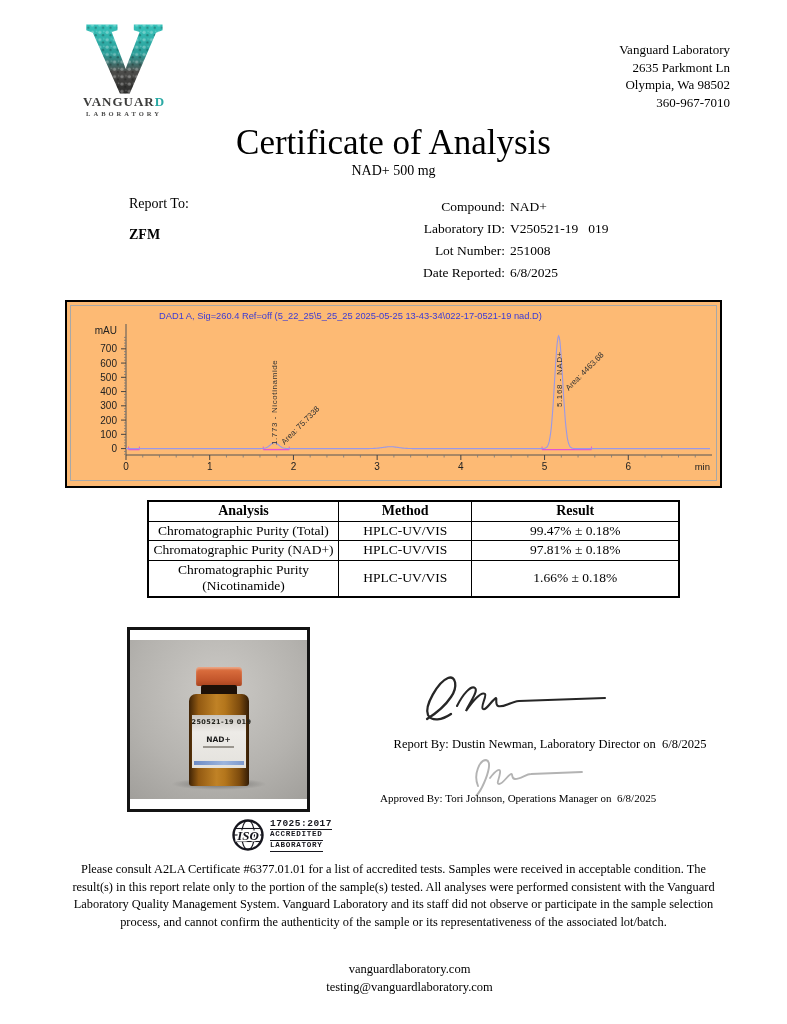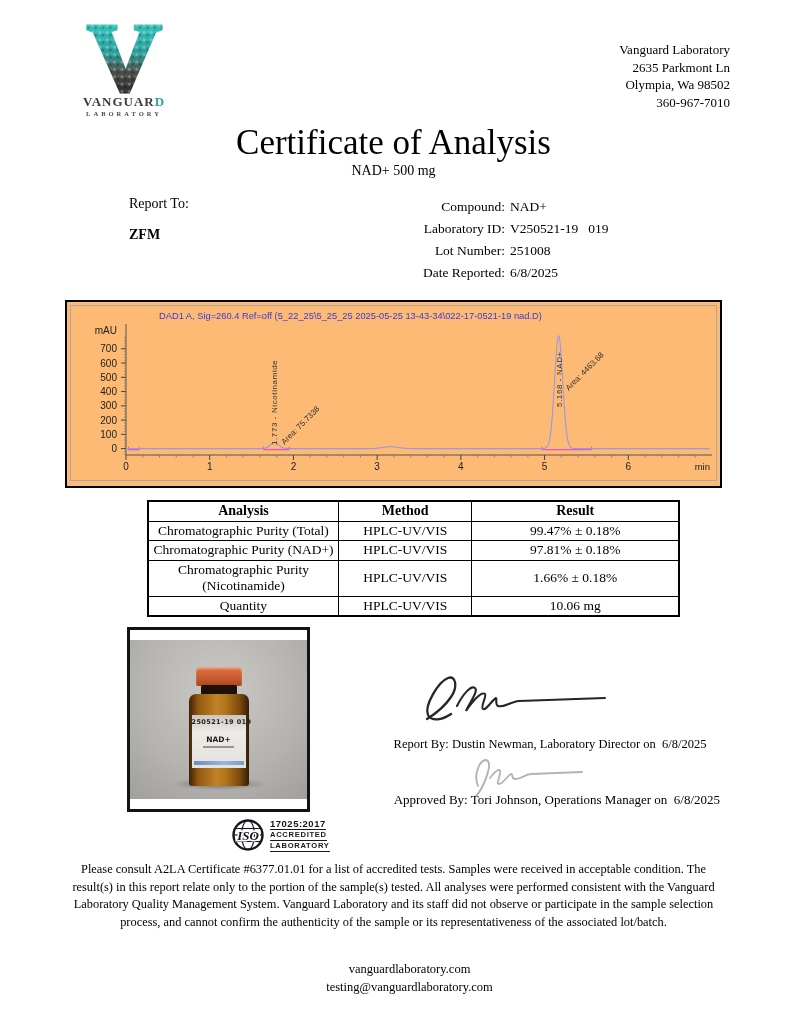--- a/index.html
+++ b/index.html
@@ -68,25 +68,25 @@
   .vlabel-name{font-family:"DejaVu Sans",sans-serif;font-size:7.5px;font-weight:bold;color:#1c1c1c;
     text-align:center;margin-top:9px;}
   .vlabel-line{width:58%;height:2px;margin:2px auto 0;background:#9a968f;}
   .vlabel-stripe{position:absolute;left:2px;right:2px;bottom:3px;height:4px;
     background:linear-gradient(90deg,#6d8cc6,#9cb5de 60%,#7d99cc);}
 
   
   .sig1{left:415px;top:670px;}
   .sig2{left:460px;top:752px;}
   .sig-line1{left:380px;top:737px;width:340px;text-align:center;font-size:12.5px;}
-  .sig-line2{left:380px;top:792px;width:340px;text-align:right;font-size:13px;}
+  .sig-line2{left:380px;top:792px;width:340px;text-align:left;font-size:11px;}
 
   
   .iso{left:230px;top:817px;display:flex;align-items:center;gap:4px;}
-  .iso-lines div{font-family:Liberation Sans, sans-serif;font-weight:bold;color:#16161e;
+  .iso-lines div{font-family:Liberation Mono, monospace;font-weight:bold;color:#16161e;
     border-bottom:1.2px solid #16161e;width:fit-content;line-height:9px;padding-bottom:1px;}
   .iso-l1{font-size:9.5px;letter-spacing:.5px;}
   .iso-l2,.iso-l3{font-size:7.6px;letter-spacing:.7px;}
 
   
   .disclaimer{left:62px;top:861px;width:663px;text-align:center;font-size:12.4px;line-height:17.6px;}
   .footer{left:16px;top:961px;width:100%;text-align:center;font-size:12.5px;line-height:17.5px;}
 </style>
 </head>
 <body>
@@ -286,25 +286,20 @@
         <tr>
           <td>Chromatographic Purity (NAD+)</td>
           <td>HPLC-UV/VIS</td>
           <td>97.81% ± 0.18%</td>
         </tr>
         <tr>
           <td>Chromatographic Purity (Nicotinamide)</td>
           <td>HPLC-UV/VIS</td>
           <td>1.66% ± 0.18%</td>
         </tr>
-        <tr>
-          <td>Quantity</td>
-          <td>HPLC-UV/VIS</td>
-          <td>10.06 mg</td>
-        </tr>
       </tbody>
   </table>
 </div>
 
 <div class="abs photo-frame">
   <div class="photo">
     <div class="vial-shadow"></div>
     <div class="vial">
       <div class="cap"></div>
       <div class="crimp"></div>

